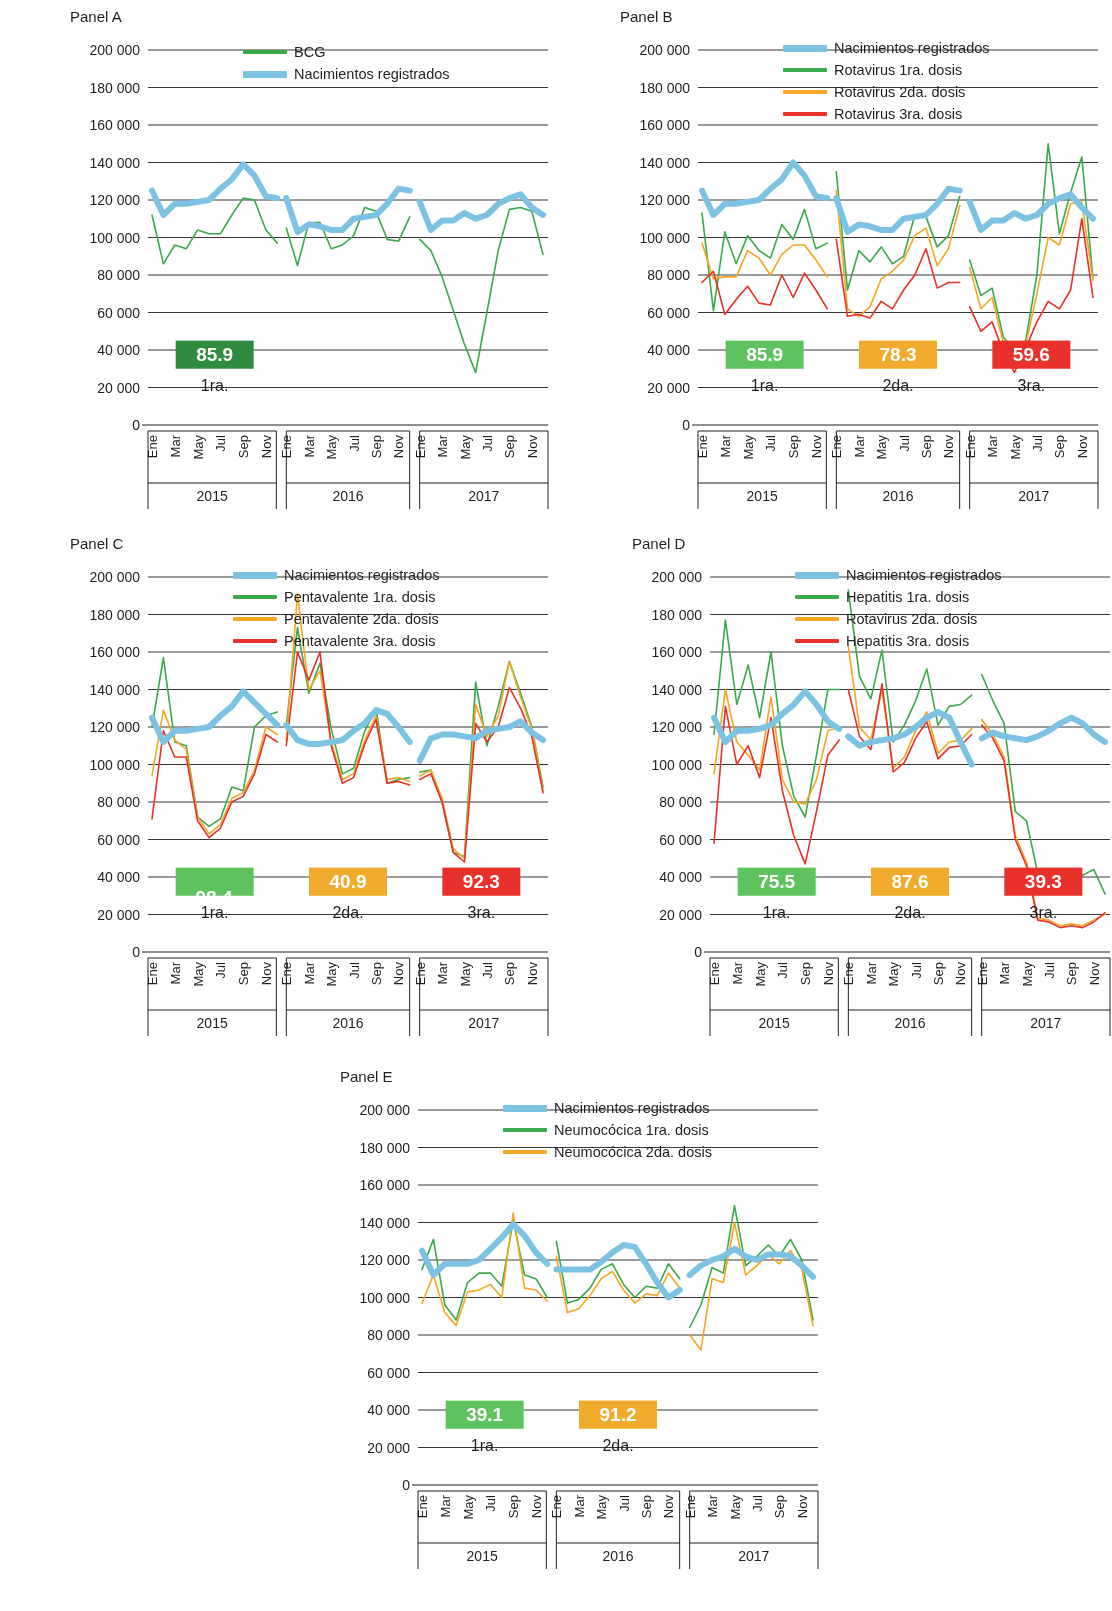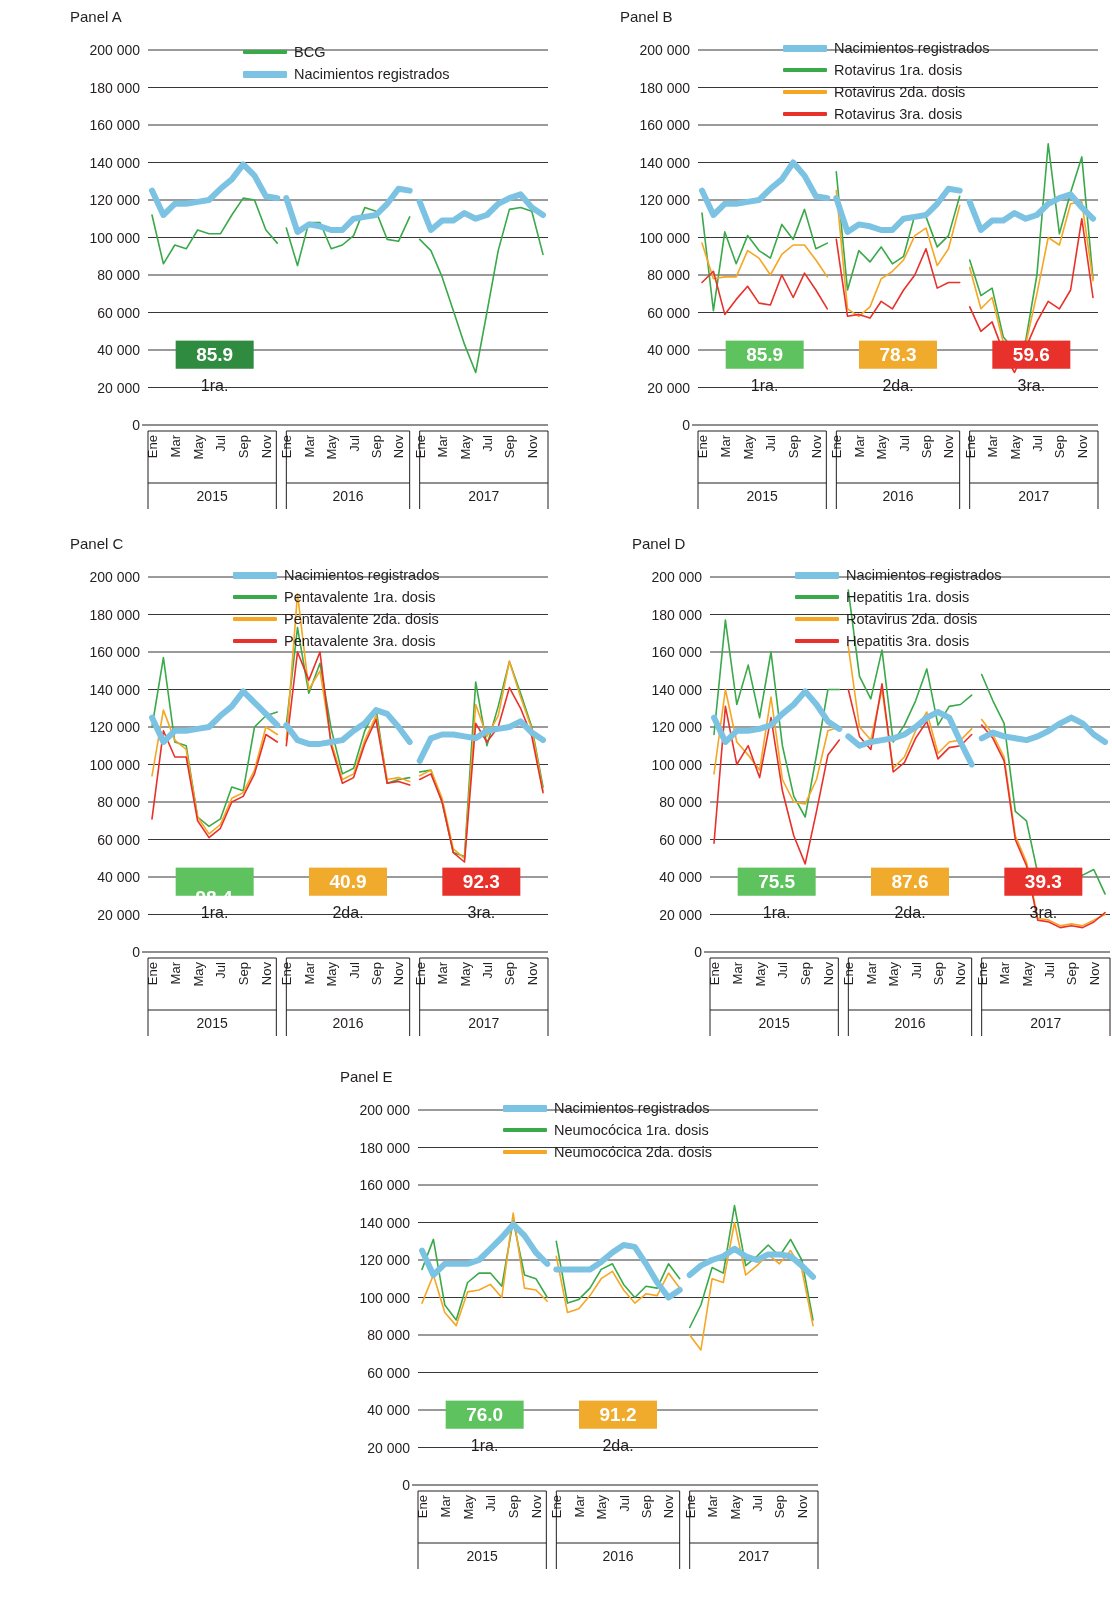--- a/index.html
+++ b/index.html
@@ -490,21 +490,21 @@
         <polyline points="349.7,237.5 360.9,215.0 372.1,177.5 383.3,183.1 394.5,115.6 405.7,175.6 416.9,166.3 428.2,155.0 439.4,166.3 450.6,149.4 461.8,170.0 473.0,230.0" fill="none" stroke="#3aa94a" stroke-width="1.6" stroke-linejoin="round" stroke-linecap="round"></polyline>
         <polyline points="82.0,213.1 93.4,185.0 104.8,222.5 116.2,235.6 127.6,201.9 139.0,200.0 150.4,194.4 161.8,207.5 173.2,123.1 184.5,198.1 195.9,200.0 207.3,211.3" fill="none" stroke="#f5a623" stroke-width="1.6" stroke-linejoin="round" stroke-linecap="round"></polyline>
         <polyline points="216.3,166.3 227.5,222.5 238.8,218.8 250.0,205.6 261.2,188.7 272.4,181.3 283.6,200.0 294.8,213.1 306.0,203.8 317.2,205.6 328.5,183.1 339.7,198.1" fill="none" stroke="#f5a623" stroke-width="1.6" stroke-linejoin="round" stroke-linecap="round"></polyline>
         <polyline points="349.7,245.0 360.9,260.0 372.1,188.7 383.3,192.5 394.5,132.5 405.7,185.0 416.9,175.6 428.2,164.4 439.4,173.8 450.6,160.6 461.8,179.4 473.0,235.6" fill="none" stroke="#f5a623" stroke-width="1.6" stroke-linejoin="round" stroke-linecap="round"></polyline>
         <polyline points="82.0,160.6 93.4,185.0 104.8,173.8 116.2,173.8 127.6,173.8 139.0,170.0 150.4,158.8 161.8,147.5 173.2,134.4 184.5,145.6 195.9,162.5 207.3,173.8" fill="none" stroke="#7cc3e3" stroke-width="6" stroke-linejoin="round" stroke-linecap="round"></polyline>
         <polyline points="216.3,179.4 227.5,179.4 238.8,179.4 250.0,179.4 261.2,171.9 272.4,162.5 283.6,155.0 294.8,156.9 306.0,173.8 317.2,192.5 328.5,207.5 339.7,200.0" fill="none" stroke="#7cc3e3" stroke-width="6" stroke-linejoin="round" stroke-linecap="round"></polyline>
         <polyline points="349.7,185.0 360.9,175.6 372.1,170.0 383.3,166.3 394.5,158.8 405.7,166.3 416.9,170.0 428.2,164.4 439.4,164.4 450.6,166.3 461.8,175.6 473.0,186.9" fill="none" stroke="#7cc3e3" stroke-width="6" stroke-linejoin="round" stroke-linecap="round"></polyline>
         <rect x="105.66666666666669" y="310.625" width="78" height="28.125" fill="#5ec35f"></rect>
         <rect x="239" y="310.625" width="78" height="28.125" fill="#f0ab2d"></rect>
       </svg>
-      <div class="barlabel" style="left: 144.667px; top: 324.688px;">76.0</div>
+      <div class="barlabel" style="left: 144.667px; top: 324.688px;">39.1</div>
       <div class="doselabel" style="left: 144.667px; top: 346.75px;">1ra.</div>
       <div class="barlabel" style="left: 278px; top: 324.688px;">91.2</div>
       <div class="doselabel" style="left: 278px; top: 346.75px;">2da.</div>
       <div class="xaxis" style="left: 0px; top: 401px; width: 480px; height: 90px;">
         <svg width="480" height="95" style="position: absolute; left: 0px; top: 0px;">
           <line x1="78" x2="206.33333333333334" y1="0" y2="0" stroke="#231f20" stroke-width="1"></line>
           <line x1="78" x2="78" y1="0" y2="78" stroke="#231f20" stroke-width="1"></line>
           <line x1="206.33333333333334" x2="206.33333333333334" y1="0" y2="78" stroke="#231f20" stroke-width="1"></line>
           <line x1="78" x2="206.33333333333334" y1="52" y2="52" stroke="#231f20" stroke-width="1"></line>
           <line x1="216.33333333333334" x2="339.6666666666667" y1="0" y2="0" stroke="#231f20" stroke-width="1"></line>

